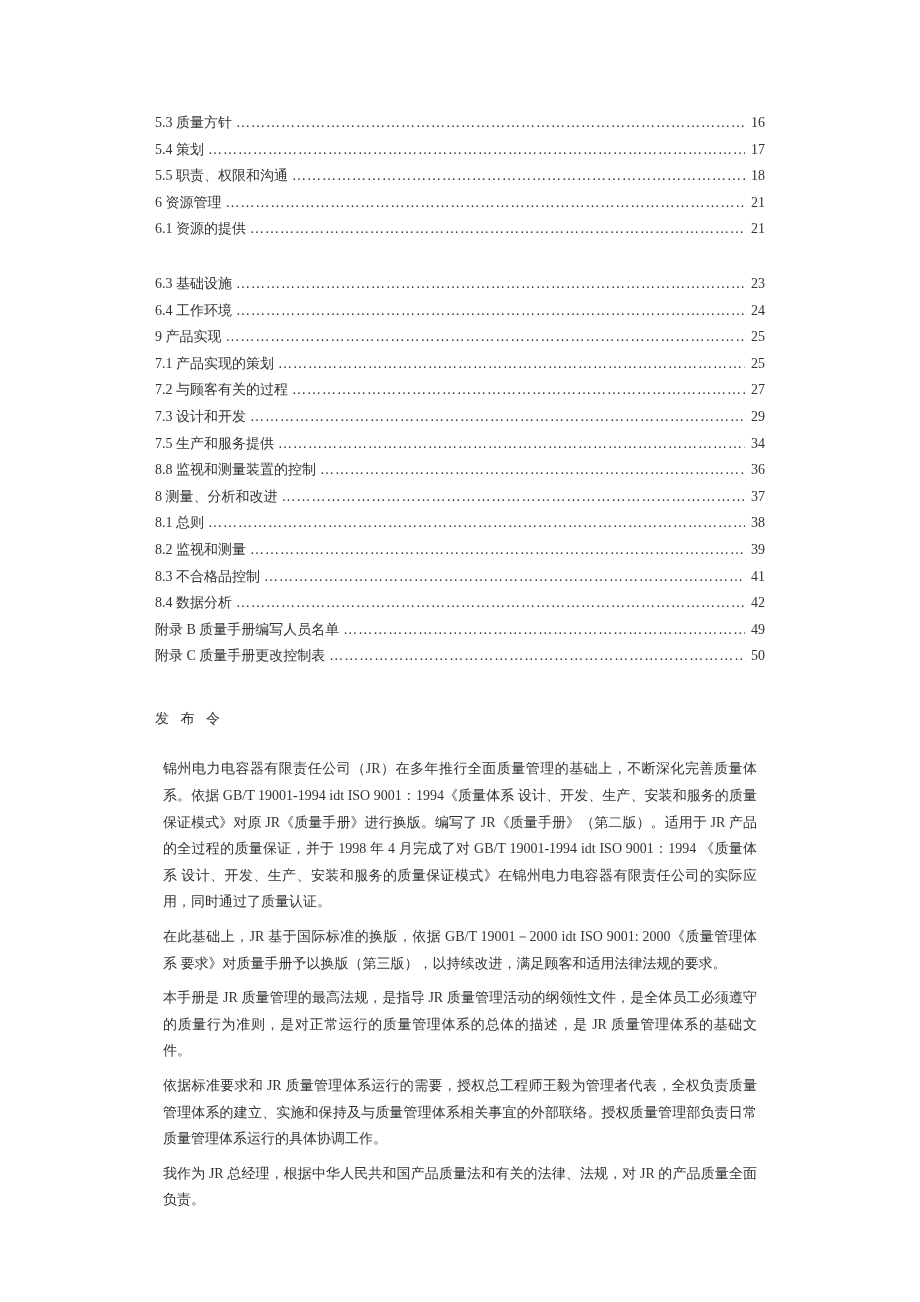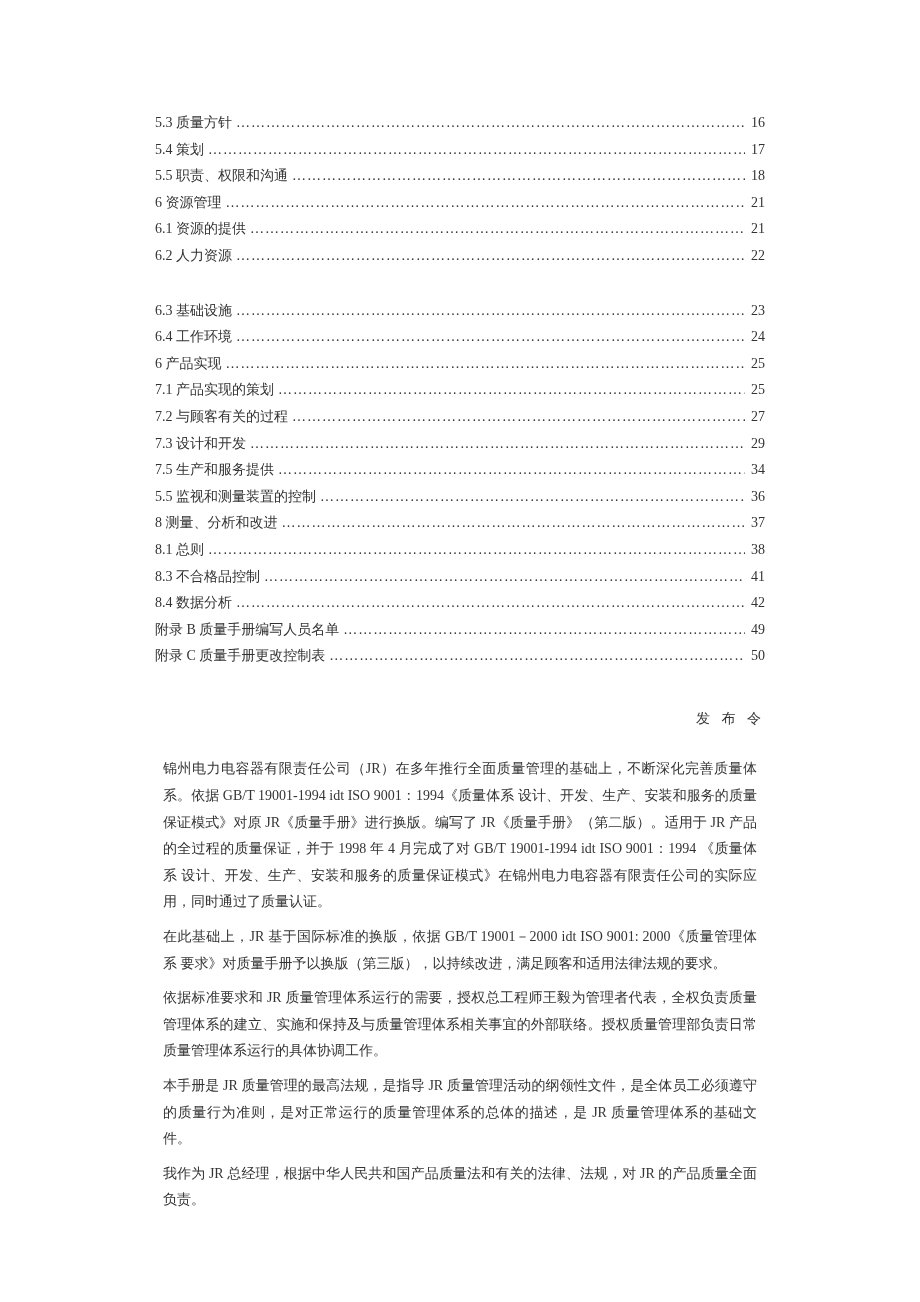--- a/index.html
+++ b/index.html
@@ -23,21 +23,21 @@
       flex: 1 1 auto;
       overflow: hidden;
       letter-spacing: 1px;
       color: #333;
       padding: 0 4px;
     }
     .toc-leader::after {
       content: "…………………………………………………………………………………………………………………………";
     }
     .toc-page { flex: 0 0 auto; padding-left: 6px; }
-    .order-title { margin: 36px 0 24px 0; letter-spacing: 4px; text-align: right; }
+    .order-title { margin: 36px 0 24px 0; letter-spacing: 4px; }
     .body-text p { text-align: justify; margin: 8px; }
   </style>
 </head>
 <body>
 
 <div class="toc-group">
   <div class="toc-row">
     <span class="toc-label">5.3 质量方针</span>
     <span class="toc-leader"></span>
     <span class="toc-page">16</span>
@@ -55,40 +55,35 @@
   <div class="toc-row">
     <span class="toc-label">6 资源管理</span>
     <span class="toc-leader"></span>
     <span class="toc-page">21</span>
   </div>
   <div class="toc-row">
     <span class="toc-label">6.1 资源的提供</span>
     <span class="toc-leader"></span>
     <span class="toc-page">21</span>
   </div>
-  <div class="toc-row">
-    <span class="toc-label">6.2 人力资源</span>
-    <span class="toc-leader"></span>
-    <span class="toc-page">22</span>
-  </div>
 </div>
 
 <div class="toc-group">
   <div class="toc-row">
     <span class="toc-label">6.3 基础设施</span>
     <span class="toc-leader"></span>
     <span class="toc-page">23</span>
   </div>
   <div class="toc-row">
     <span class="toc-label">6.4 工作环境</span>
     <span class="toc-leader"></span>
     <span class="toc-page">24</span>
   </div>
   <div class="toc-row">
-    <span class="toc-label">6 产品实现</span>
+    <span class="toc-label">9 产品实现</span>
     <span class="toc-leader"></span>
     <span class="toc-page">25</span>
   </div>
   <div class="toc-row">
     <span class="toc-label">7.1 产品实现的策划</span>
     <span class="toc-leader"></span>
     <span class="toc-page">25</span>
   </div>
   <div class="toc-row">
     <span class="toc-label">7.2 与顾客有关的过程</span>
@@ -99,33 +94,38 @@
     <span class="toc-label">7.3 设计和开发</span>
     <span class="toc-leader"></span>
     <span class="toc-page">29</span>
   </div>
   <div class="toc-row">
     <span class="toc-label">7.5 生产和服务提供</span>
     <span class="toc-leader"></span>
     <span class="toc-page">34</span>
   </div>
   <div class="toc-row">
-    <span class="toc-label">5.5 监视和测量装置的控制</span>
+    <span class="toc-label">8.8 监视和测量装置的控制</span>
     <span class="toc-leader"></span>
     <span class="toc-page">36</span>
   </div>
   <div class="toc-row">
     <span class="toc-label">8 测量、分析和改进</span>
     <span class="toc-leader"></span>
     <span class="toc-page">37</span>
   </div>
   <div class="toc-row">
     <span class="toc-label">8.1 总则</span>
     <span class="toc-leader"></span>
     <span class="toc-page">38</span>
+  </div>
+  <div class="toc-row">
+    <span class="toc-label">8.2 监视和测量</span>
+    <span class="toc-leader"></span>
+    <span class="toc-page">39</span>
   </div>
   <div class="toc-row">
     <span class="toc-label">8.3 不合格品控制</span>
     <span class="toc-leader"></span>
     <span class="toc-page">41</span>
   </div>
   <div class="toc-row">
     <span class="toc-label">8.4 数据分析</span>
     <span class="toc-leader"></span>
     <span class="toc-page">42</span>
@@ -140,17 +140,17 @@
     <span class="toc-leader"></span>
     <span class="toc-page">50</span>
   </div>
 </div>
 
 <div class="order-title">发 布 令</div>
 
 <div class="body-text">
   <p>锦州电力电容器有限责任公司（JR）在多年推行全面质量管理的基础上，不断深化完善质量体系。依据 GB/T 19001-1994 idt ISO 9001：1994《质量体系 设计、开发、生产、安装和服务的质量保证模式》对原 JR《质量手册》进行换版。编写了 JR《质量手册》（第二版）。适用于 JR 产品的全过程的质量保证，并于 1998 年 4 月完成了对 GB/T 19001-1994 idt ISO 9001：1994 《质量体系 设计、开发、生产、安装和服务的质量保证模式》在锦州电力电容器有限责任公司的实际应用，同时通过了质量认证。</p>
   <p>在此基础上，JR 基于国际标准的换版，依据 GB/T 19001－2000 idt ISO 9001: 2000《质量管理体系 要求》对质量手册予以换版（第三版），以持续改进，满足顾客和适用法律法规的要求。</p>
+  <p>本手册是 JR 质量管理的最高法规，是指导 JR 质量管理活动的纲领性文件，是全体员工必须遵守的质量行为准则，是对正常运行的质量管理体系的总体的描述，是 JR 质量管理体系的基础文件。</p>
   <p>依据标准要求和 JR 质量管理体系运行的需要，授权总工程师王毅为管理者代表，全权负责质量管理体系的建立、实施和保持及与质量管理体系相关事宜的外部联络。授权质量管理部负责日常质量管理体系运行的具体协调工作。</p>
-  <p>本手册是 JR 质量管理的最高法规，是指导 JR 质量管理活动的纲领性文件，是全体员工必须遵守的质量行为准则，是对正常运行的质量管理体系的总体的描述，是 JR 质量管理体系的基础文件。</p>
   <p>我作为 JR 总经理，根据中华人民共和国产品质量法和有关的法律、法规，对 JR 的产品质量全面负责。</p>
 
 </div>
 
 </body></html>

